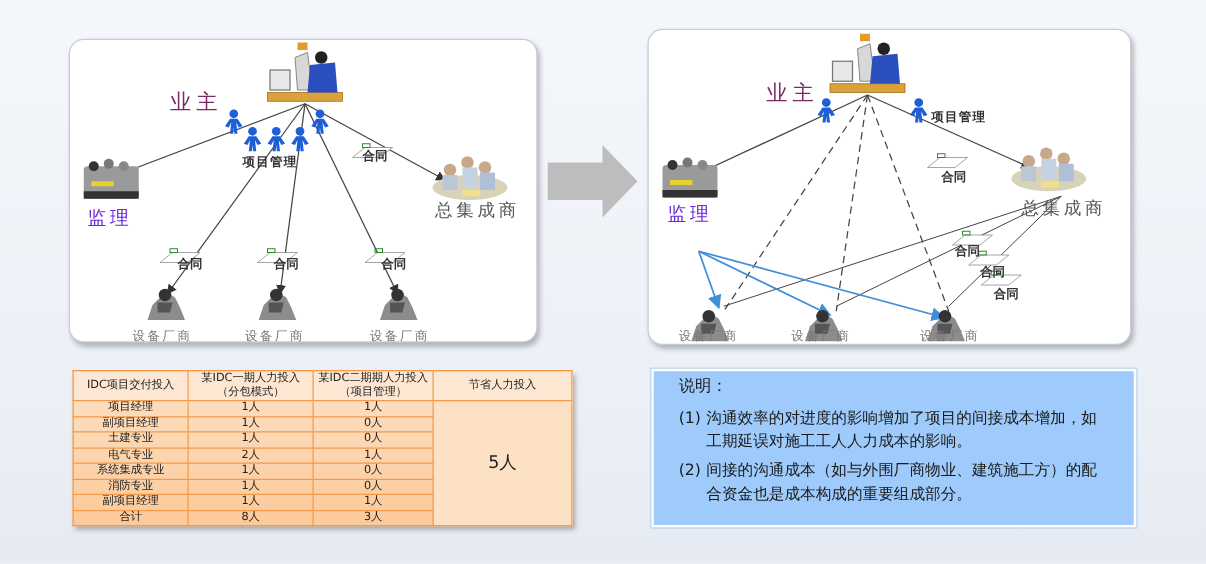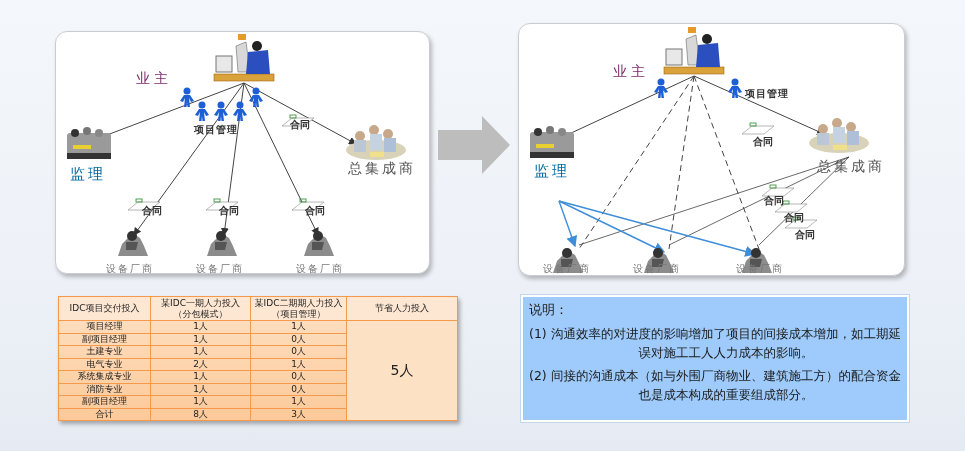--- a/index.html
+++ b/index.html
@@ -17,23 +17,23 @@
     box-shadow: 2px 3px 4px rgba(0,0,0,0.25);
   }
   #panel-left { left: 55px; top: 31px; width: 375px; height: 243px; }
   #panel-right { left: 518px; top: 23px; width: 387px; height: 253px; }
   .panel svg { position: absolute; left: 0; top: 0; }
   .lbl {
     position: absolute;
     white-space: nowrap;
     font-family: "DejaVu Sans", sans-serif;
   }
-  .lbl-owner { font-size: 14px; color: #7a2a6a; letter-spacing: 4px; }
+  .lbl-owner { font-size: 17px; color: #7a2a6a; letter-spacing: 4px; }
   .lbl-pm { font-size: 10px; font-weight: bold; color: #333; letter-spacing: 1px; }
-  .lbl-sup { font-size: 15px; color: #0369a1; letter-spacing: 3px; }
+  .lbl-sup { font-size: 15px; color: #6d28d9; letter-spacing: 3px; }
   .lbl-gc { font-size: 14px; color: #555; letter-spacing: 3px; margin-left: 20px; }
   .lbl-ven { font-size: 10px; color: #777; letter-spacing: 2px; }
   .lbl-contract { font-size: 10px; font-weight: bold; color: #333; }
 
   #arrow { position: absolute; left: 438px; top: 116px; }
 
   
   #staff-table {
     position: absolute; left: 58px; top: 296px; width: 400px;
     border-collapse: collapse;
@@ -51,28 +51,28 @@
   }
   #staff-table th { height: 24px; background: #fde7d2; }
   #staff-table td.savings { background: #fde1c5; font-size: 14px; }
 
   
   #note-box {
     position: absolute; left: 521px; top: 295px; width: 388px; height: 127px;
     background: #9ecbfb;
     border: 2px solid #ffffff;
     outline: 1px solid #c4d6ec;
-    padding: 3px 6px;
+    padding: 3px 20px;
     font-family: "DejaVu Sans", sans-serif;
     color: #1a1a1a;
   }
   #note-title { font-size: 13px; line-height: 20px; margin-bottom: 4px; }
   .note-item { display: flex; font-size: 12.5px; line-height: 19px; margin-bottom: 4px; }
   .note-num { width: 22px; flex: none; }
-  .note-text { flex: 1; text-align: center; }
+  .note-text { flex: 1; }
 </style>
 </head>
 <body>
 
 <div class="panel" id="panel-left">
   <svg width="375" height="243">
     <defs>
       <marker id="ah" markerWidth="8" markerHeight="8" refX="7" refY="4" orient="auto">
         <path d="M0,0 L8,4 L0,8 z" fill="#333"></path>
       </marker>

